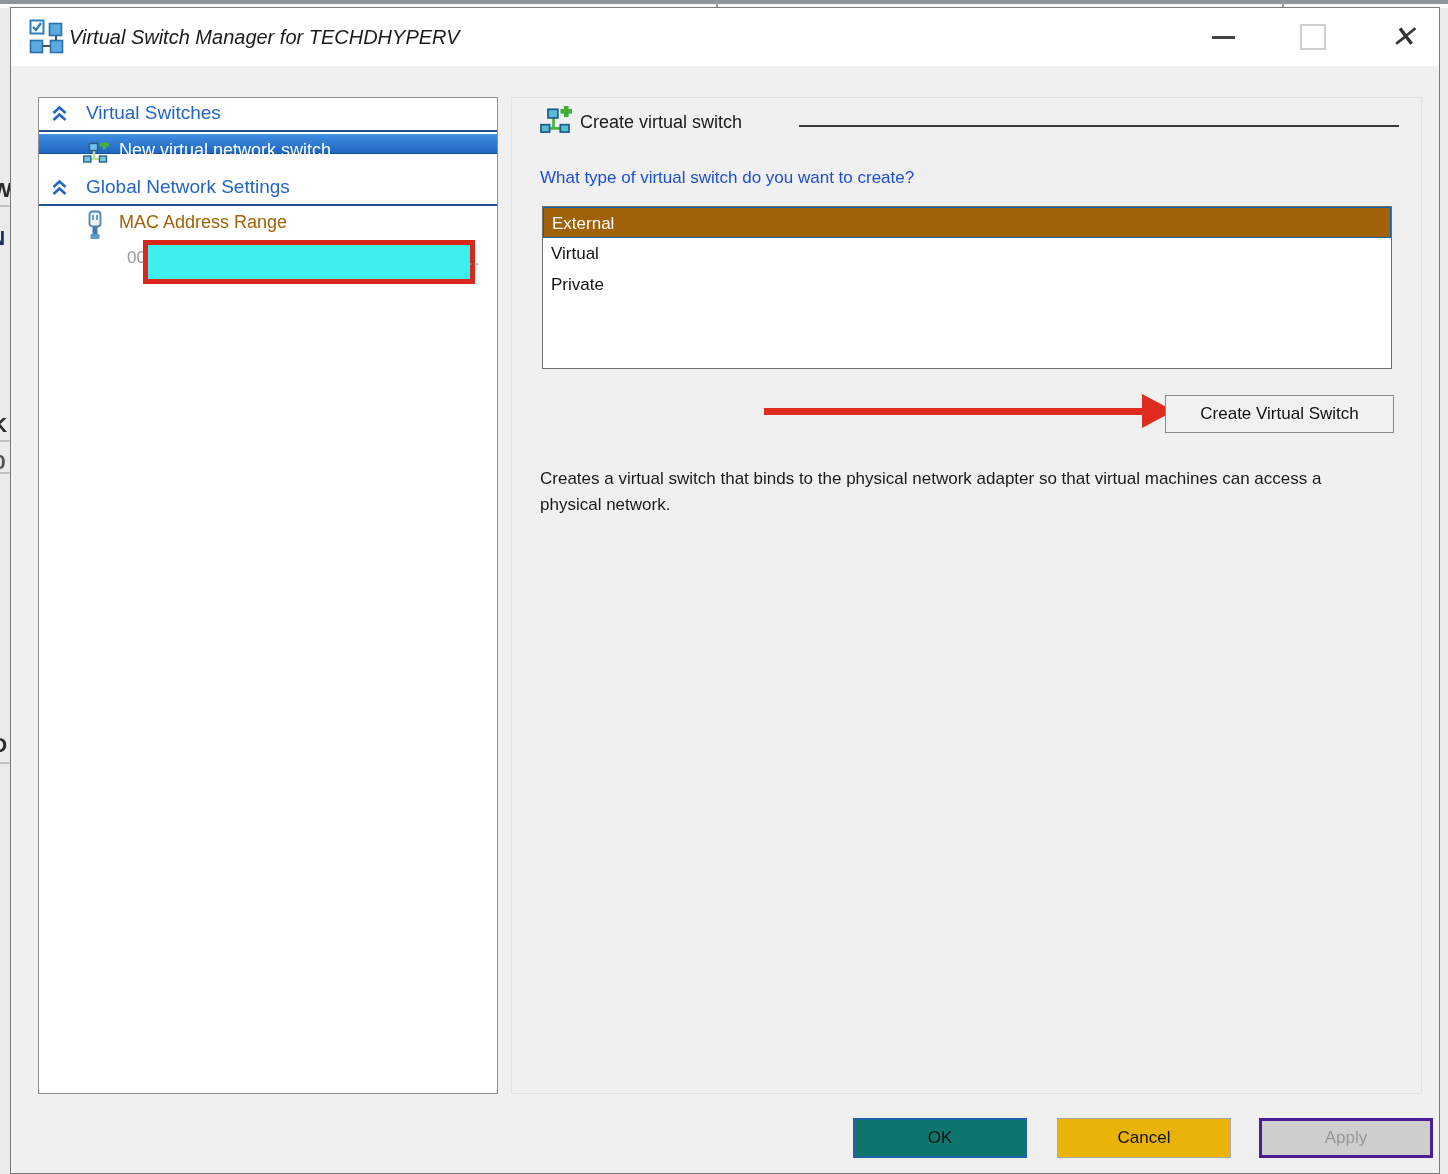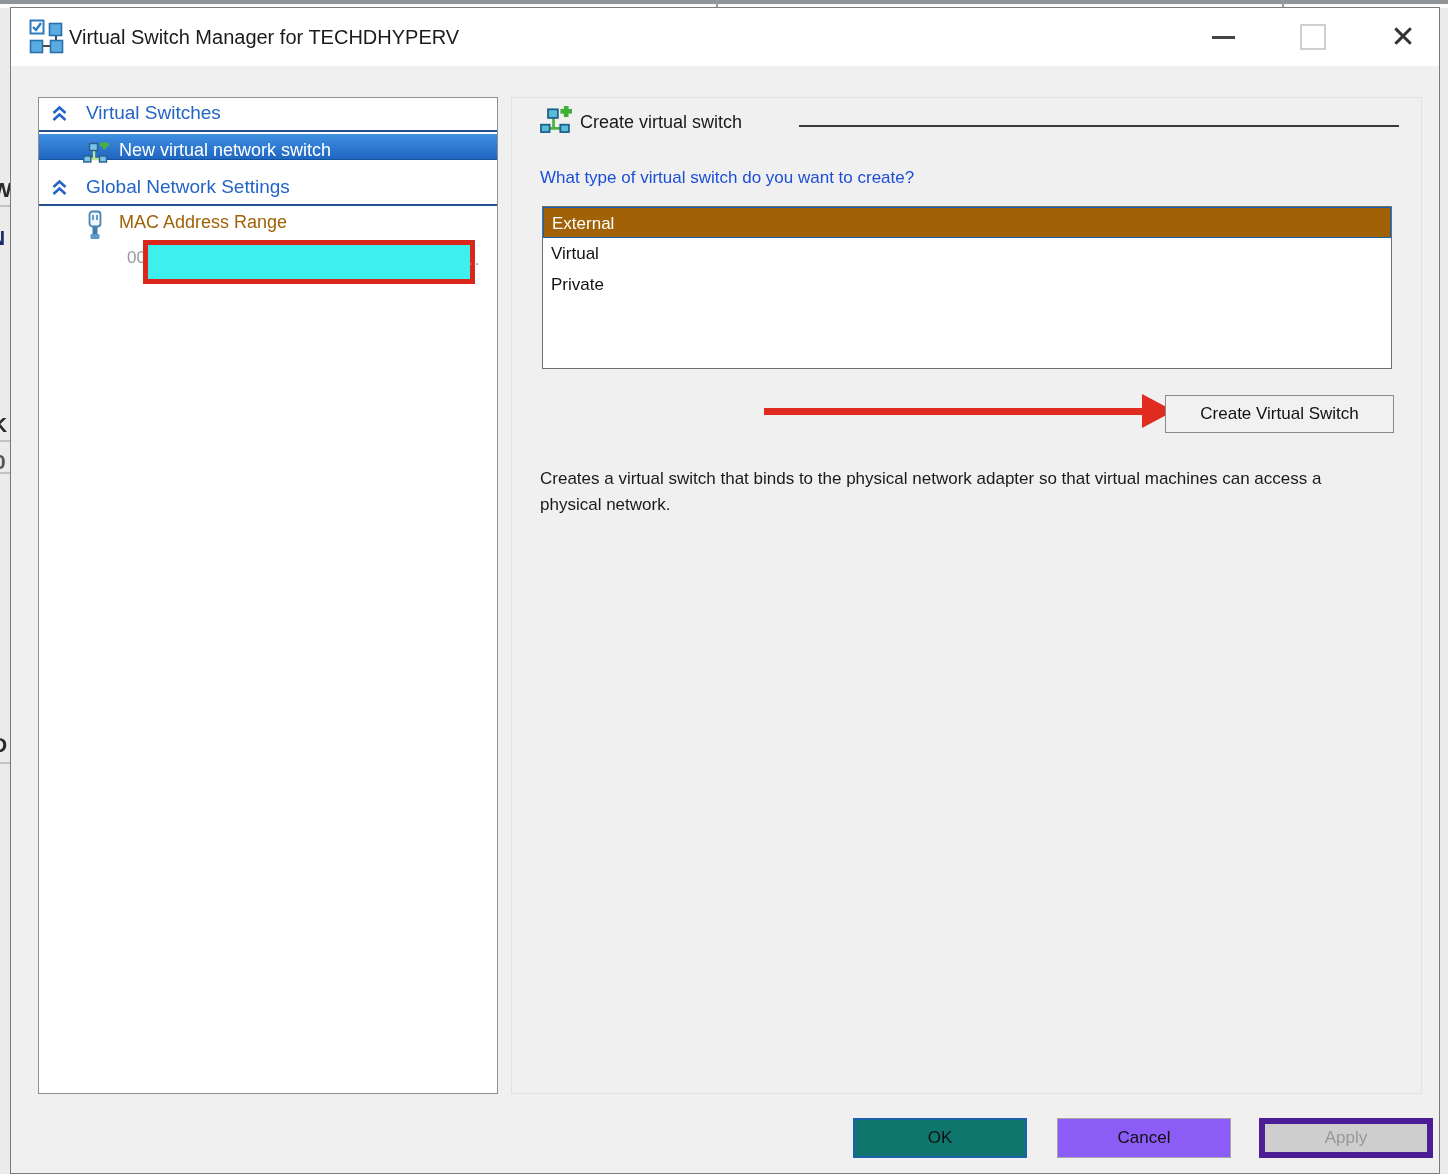--- a/index.html
+++ b/index.html
@@ -11,34 +11,34 @@
   
   .top-band{left:0;top:0;width:1448px;height:4px;background:#8f9499;}
   .top-white{left:0;top:4px;width:1448px;height:4px;background:#fbfbfb;}
   .top-tick{top:0;width:2px;height:8px;background:#9a9a9a;}
   .bg-fragment{width:20px;font-weight:bold;color:#2b2b2b;font-size:21px;}
   .strip-hline{height:2px;background:#c2c2c2;}
 
   
   .dialog{left:10px;top:7px;width:1430px;height:1167px;background:#f0f0f0;
           border:1px solid #7a7a7a;box-sizing:border-box;}
-  .titlebar{left:0;top:0;width:1428px;height:58px;background:#ffffff;}
+  .titlebar{left:0;top:0;width:1428px;height:58px;background:#ffffff;font-style:italic;}
   .title-text{left:58px;top:0;height:58px;line-height:58px;font-size:20px;color:#1b1b1b;}
   .win-ctrl{top:7px;width:46px;height:44px;display:flex;align-items:center;justify-content:center;}
   .min-glyph{width:23px;height:3px;background:#444;}
   .max-glyph{width:22px;height:22px;border:2px solid #cfcfcf;}
   .close-glyph{font-size:30px;color:#333;line-height:30px;font-weight:400;}
 
   
   .sidebar{left:27px;top:89px;width:460px;height:997px;background:#ffffff;
            border:1px solid #8f8f8f;box-sizing:border-box;}
   .side-header{left:0;width:458px;height:32px;border-bottom:2px solid #24508f;}
   .side-header .lbl{position:absolute;left:47px;top:4px;font-size:19px;font-weight:normal;color:#2464c4;}
   .chevrons{position:absolute;left:12px;top:7px;}
-  .side-selected{left:0;top:36px;width:458px;height:26px;
+  .side-selected{left:0;top:36px;width:458px;height:20px;
                  background:linear-gradient(#3f8ee2,#1f66c0);
                  border-top:1px solid #4b93de;border-bottom:1px solid #15529e;
                  box-sizing:border-box;}
   .side-selected .lbl{position:absolute;left:80px;top:5px;font-size:18px;color:#ffffff;}
   .mac-label{left:80px;top:114px;font-size:18px;color:#a16207;}
   .mac-prefix{left:88px;top:150px;font-size:17px;color:#9a9a9a;}
   .mac-suffix{left:429px;top:152px;font-size:17px;color:#9a9a9a;letter-spacing:2px;}
   .redaction{left:104px;top:142px;width:322px;height:34px;background:#3df0ee;
              border:5px solid #da271c;box-sizing:content-box;}
 
@@ -59,22 +59,22 @@
   .create-btn{left:653px;top:297px;width:229px;height:38px;background:#f1f1f1;
               border:1px solid #8a8a8a;box-sizing:border-box;font-size:17px;color:#111;
               display:flex;align-items:center;justify-content:center;
               font-family:"Liberation Sans",sans-serif;}
   .rp-desc{left:28px;top:368px;width:800px;font-size:17px;line-height:26px;color:#1a1a1a;}
 
   
   .btn{height:40px;width:174px;display:flex;align-items:center;justify-content:center;
        font-size:17px;color:#111;box-sizing:border-box;font-family:"Liberation Sans",sans-serif;}
   .btn-ok{left:842px;top:1110px;background:#0f766e;border:2px solid #1e62ab;}
-  .btn-cancel{left:1046px;top:1110px;background:#8b5cf6;border:1px solid #a6a6a6;}
-  .btn-apply{left:1248px;top:1110px;background:#cecece;border:6px solid #4c1d95;color:#979797;}
+  .btn-cancel{left:1046px;top:1110px;background:#eab308;border:1px solid #a6a6a6;}
+  .btn-apply{left:1248px;top:1110px;background:#cecece;border:3px solid #4c1d95;color:#979797;}
 </style>
 </head>
 <body>
 
 <div class="screen">
 
   <div class="abs top-band"></div>
   <div class="abs top-white"></div>
   <div class="abs top-tick" style="left:716px;"></div>
   <div class="abs top-tick" style="left:1282px;"></div>

